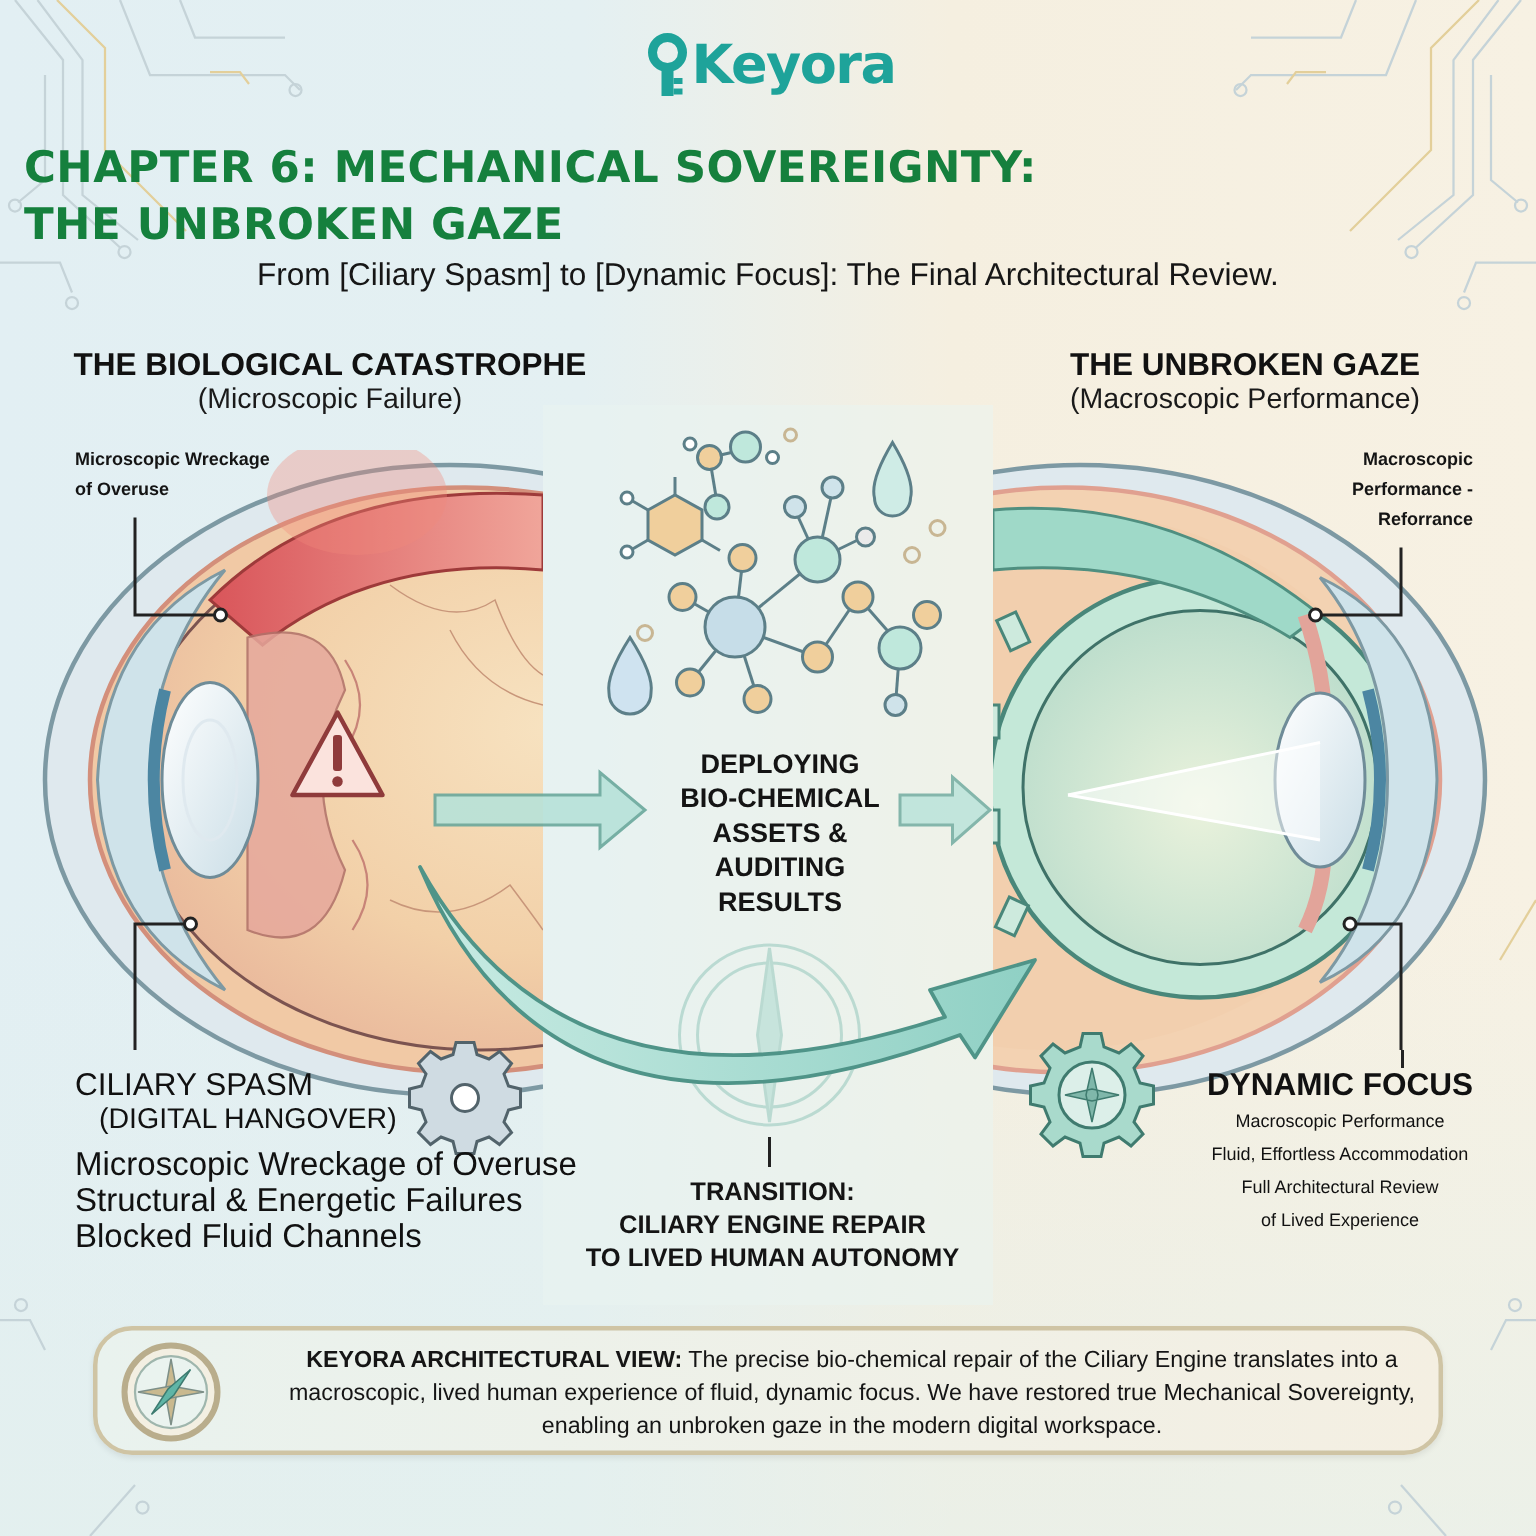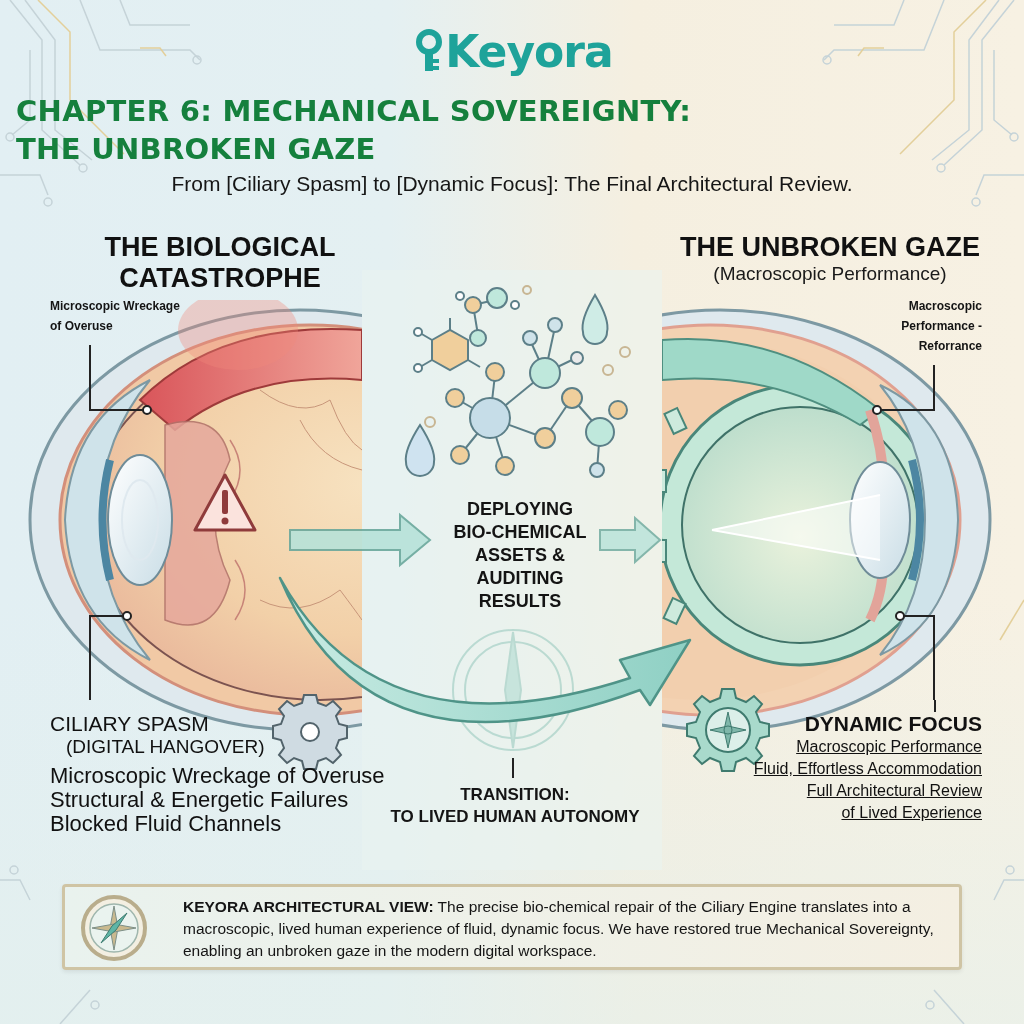--- a/index.html
+++ b/index.html
@@ -13,64 +13,65 @@
   .bg-bottom {
     position: absolute; left: 0; right: 0; top: 600px; bottom: 0;
     background: linear-gradient(180deg, rgba(255,255,255,0) 0%, rgba(228,240,236,0.6) 100%);
   }
   .circuit { position: absolute; inset: 0; pointer-events: none; }
   .abs { position: absolute; }
 
   
   .logo {
     left: 0; width: 1024px; top: 22px; text-align: center;
-    font-family: "DejaVu Sans", sans-serif; font-weight: bold; font-size: 44px;
+    font-family: "DejaVu Sans", sans-serif; font-weight: bold; font-size: 36px;
     color: #1ea39a; letter-spacing: -1px;
   }
   .logo .key { display:inline-block; vertical-align: middle; margin-right: -4px; }
   .logo span.txt { vertical-align: middle; }
   .title {
     left: 16px; width: 1024px; top: 92px; text-align: left;
     font-family: "DejaVu Sans", sans-serif; font-weight: bold; font-size: 29px;
     line-height: 38px; color: #15803d; letter-spacing: 0.3px;
   }
   .subtitle {
     left: 0; width: 1024px; top: 172px; text-align: center;
     font-size: 21px; color: #161616;
   }
 
   
-  .sec-h { font-weight: bold; font-size: 27px; color: #111; text-align: center; }
+  .sec-h { font-weight: bold; font-size: 21px; color: #111; text-align: center; }
   .sec-s { font-size: 19px; color: #1a1a1a; text-align: center; }
   .callout { font-weight: bold; font-size: 12px; line-height: 20px; color: #141414; }
 
   .mid-text {
     left: 430px; width: 180px; top: 498px; text-align: center;
     font-weight: bold; font-size: 18px; line-height: 23px; color: #141414;
   }
   .trans-text {
     left: 355px; width: 320px; top: 784px; text-align: center;
     font-weight: bold; font-size: 17px; line-height: 22px; color: #141414;
   }
 
   .left-block { left: 50px; top: 712px; }
   .left-block .h { font-weight: normal; font-size: 21px; }
   .left-block .s { font-size: 19px; margin-bottom: 6px; margin-left: 16px; }
   .left-block .l { font-size: 22px; line-height: 24px; }
 
-  .right-block { right: 42px; top: 712px; text-align: right; }
+  .right-block { right: 42px; top: 712px; text-align: center; }
   .right-block .h { font-weight: bold; font-size: 21px; }
   .right-block .s { font-size: 19px; margin-bottom: 2px; }
-  .right-block .l { font-size: 16px; line-height: 22px; text-decoration: underline; }
+  .right-block .l { font-size: 12px; line-height: 22px; }
 
   .footer-box {
     left: 62px; top: 884px; width: 900px; height: 86px;
-    border: 3px solid #cfc4a4; border-radius: 4px;
+    border: 3px solid #cfc4a4; border-radius: 26px;
     background: linear-gradient(90deg, #e9f2ee 0%, #f4efe2 100%);
     box-shadow: 0 2px 4px rgba(0,0,0,0.08);
+    text-align: center;
   }
   .footer-text {
     position: absolute; left: 118px; top: 9px; width: 770px;
     font-size: 15.5px; line-height: 22px; color: #151515;
   }
   .footer-text b { font-weight: bold; }
   .footer-compass { position: absolute; left: 14px; top: 6px; }
 </style>
 </head>
 <body>
@@ -126,20 +127,21 @@
   </svg><span class="txt">Keyora</span>
 </div>
 <div class="abs title">
   <div>CHAPTER 6: MECHANICAL SOVEREIGNTY:</div>
   <div>THE UNBROKEN GAZE</div>
 </div>
 <div class="abs subtitle">From [Ciliary Spasm] to [Dynamic Focus]: The Final Architectural Review.</div>
 
 <div class="abs" style="left:40px; top:232px; width:360px;">
   <div class="sec-h">THE BIOLOGICAL CATASTROPHE</div>
+  <div class="sec-s">(Microscopic Failure)</div>
 </div>
 <div class="abs callout" style="left:50px; top:296px;">
   <div>Microscopic Wreckage</div>
   <div>of Overuse</div>
 </div>
 
 <div class="abs" style="left:650px; top:232px; width:360px;">
   <div class="sec-h">THE UNBROKEN GAZE</div>
   <div class="sec-s">(Macroscopic Performance)</div>
 </div>
@@ -323,20 +325,21 @@
 
 <div class="abs mid-text">
   <div>DEPLOYING</div>
   <div>BIO-CHEMICAL</div>
   <div>ASSETS &amp;</div>
   <div>AUDITING</div>
   <div>RESULTS</div>
 </div>
 <div class="abs trans-text">
   <div>TRANSITION:</div>
+  <div>CILIARY ENGINE REPAIR</div>
   <div>TO LIVED HUMAN AUTONOMY</div>
 </div>
 
 <div class="abs left-block">
   <div class="h">CILIARY SPASM</div>
   <div class="s">(DIGITAL HANGOVER)</div>
   <div class="l">Microscopic Wreckage of Overuse</div>
   <div class="l">Structural &amp; Energetic Failures</div>
   <div class="l">Blocked Fluid Channels</div>
 </div>

